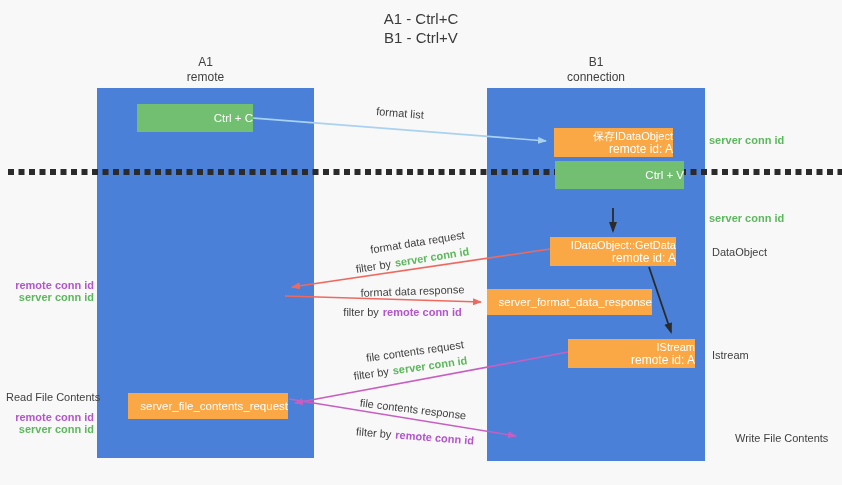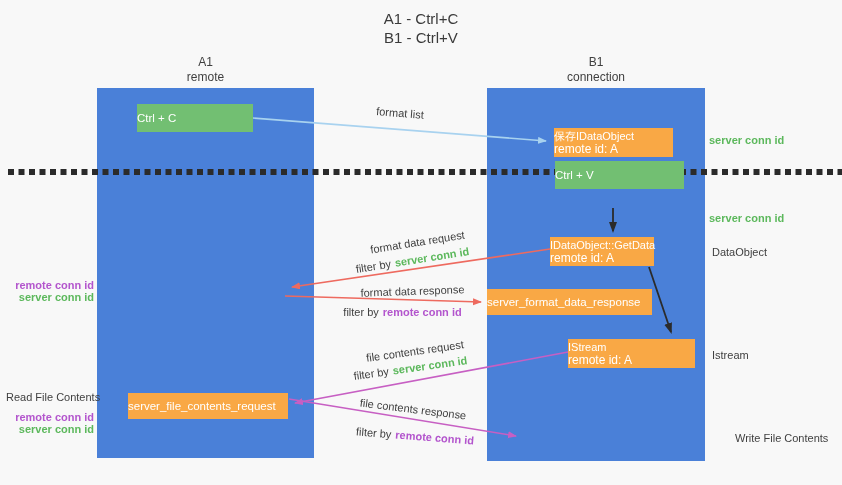--- a/index.html
+++ b/index.html
@@ -16,30 +16,30 @@
   .ll-head{text-align:center;font-size:12px;line-height:15px;color:#3f3f3f;}
   .ll-head-a{left:97px;top:55px;width:217px;}
   .ll-head-b{left:487px;top:55px;width:218px;}
   
   .col{background:#4a80d8;}
   .col-a{left:97px;top:88px;width:217px;height:370px;}
   .col-b{left:487px;top:88px;width:218px;height:373px;}
   
   #arrows{left:0;top:0;width:842px;height:485px;pointer-events:none;}
   
-  .node{color:#fff;text-align:left;display:flex;flex-direction:column;justify-content:center;}
+  .node{color:#fff;text-align:right;display:flex;flex-direction:column;justify-content:center;}
   .green{background:#72bf72;}
   .orange{background:#f9a845;}
   .node .l1{font-size:11px;line-height:13px;}
   .node .l2{font-size:12px;line-height:13px;}
   .one{font-size:11.5px;}
   .n-ctrlc{left:137px;top:104px;width:116px;height:28px;}
   .n-save{left:554px;top:128px;width:119px;height:29px;}
   .n-ctrlv{left:555px;top:161px;width:129px;height:28px;}
-  .n-getdata{left:550px;top:237px;width:104px;height:29px;}
+  .n-getdata{left:550px;top:237px;width:126px;height:29px;}
   .n-req1{left:129px;top:278px;width:156px;height:25px;}
   .n-resp1{left:487px;top:289px;width:165px;height:26px;}
   .n-istream{left:568px;top:339px;width:127px;height:29px;}
   .n-req2{left:128px;top:393px;width:160px;height:26px;}
   .n-resp2{left:523px;top:425px;width:162px;height:26px;}
   
   .side{font-size:11px;line-height:12px;white-space:nowrap;}
   .bold{font-weight:bold;}
   .greenTxt{color:#5cb85c;}
   .purpleTxt{color:#b355cd;}

